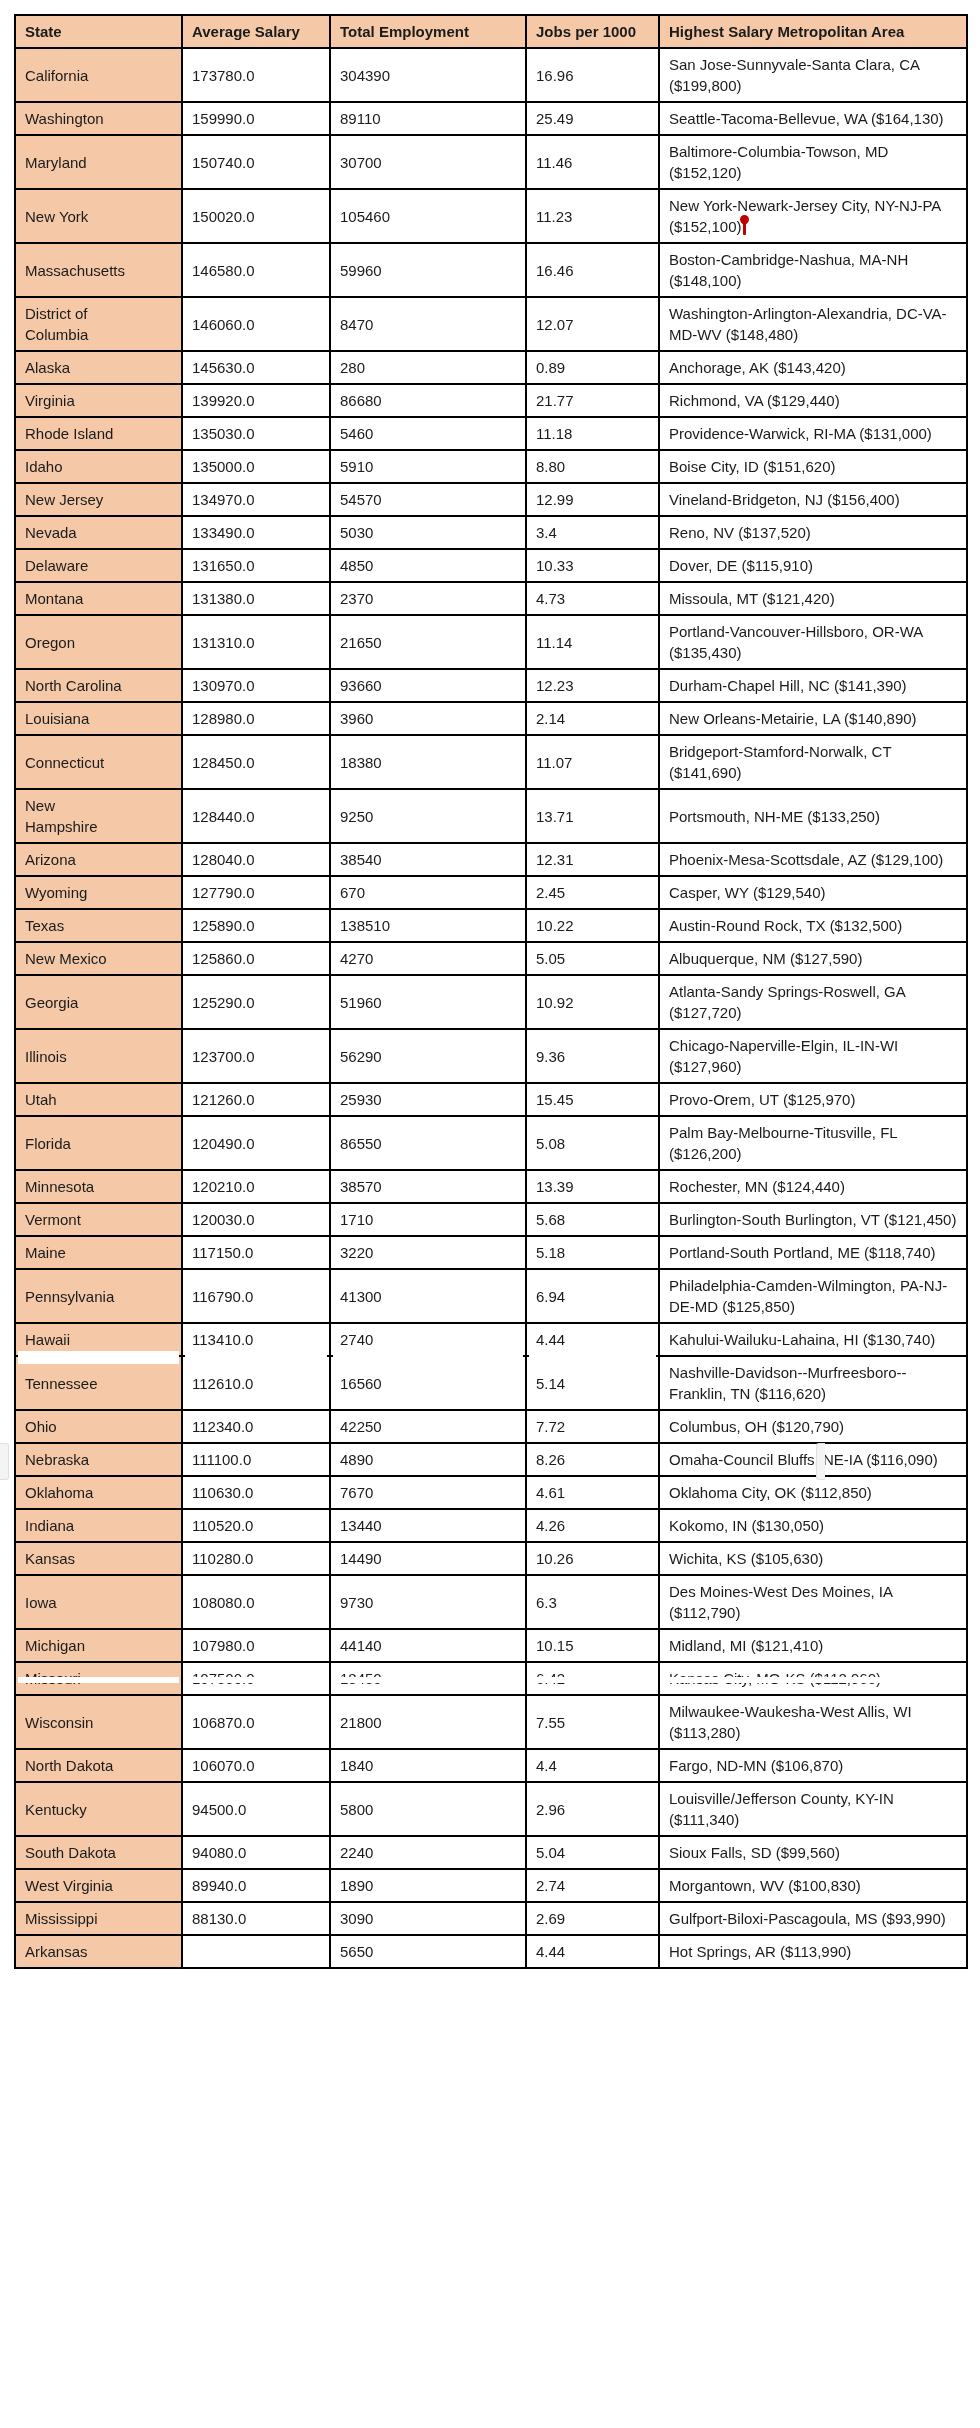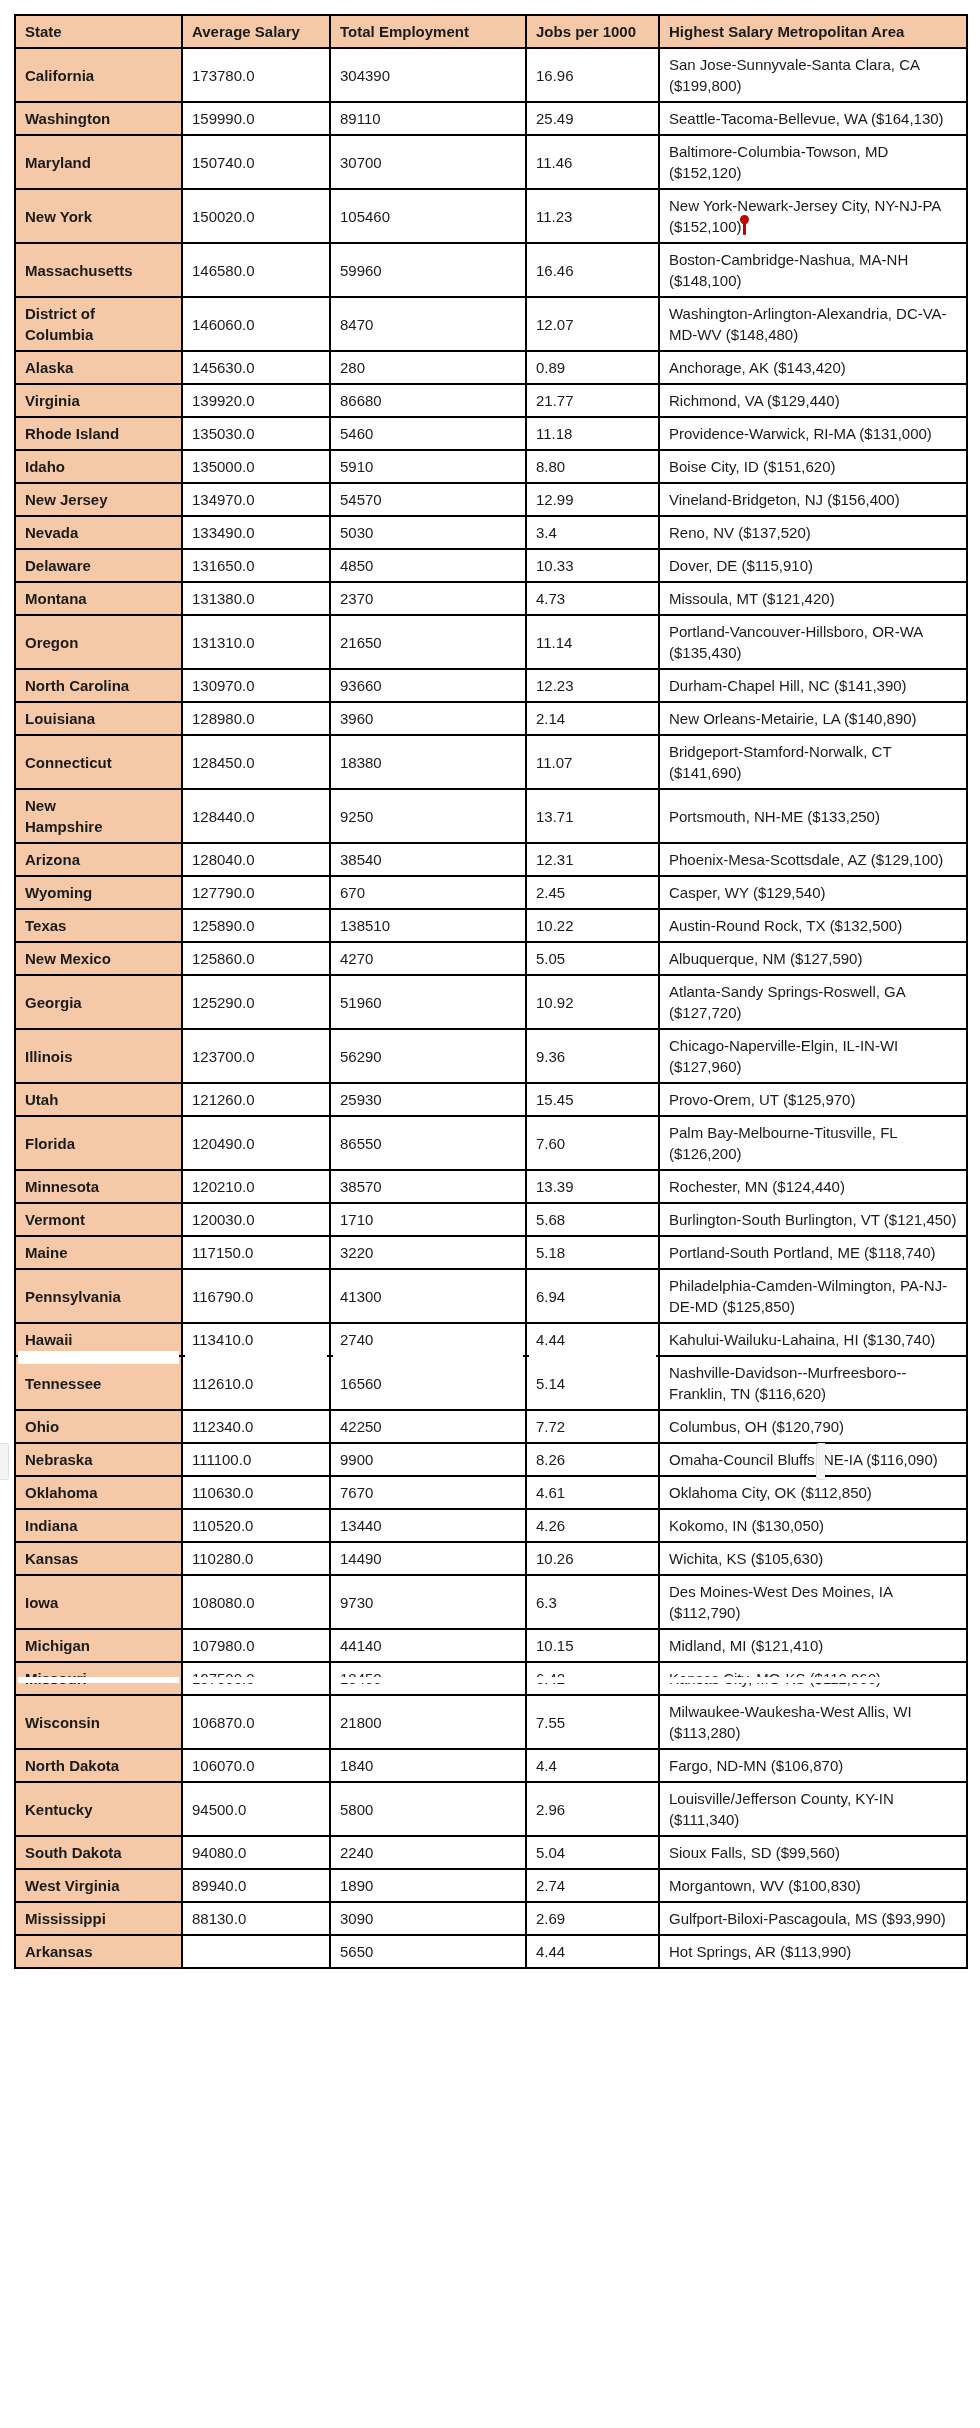--- a/index.html
+++ b/index.html
@@ -35,21 +35,21 @@
     position: relative;
     word-wrap: break-word;
   }
   thead th {
     background: var(--accent-bg, #f5c9a8);
     font-weight: bold;
     text-align: left;
   }
   td.state-cell {
     background: var(--accent-bg, #f5c9a8);
-    font-weight: bold;
+    font-weight: normal;
     white-space: pre-line;
   }
   td.num-cell, td.metro-cell { background: #ffffff; }
 
   
   .band {
     position: absolute;
     left: 2px;
     right: 2px;
     background: #ffffff;
@@ -299,21 +299,21 @@
           <td class="state-cell">Utah</td>
           <td class="num-cell">121260.0</td>
           <td class="num-cell">25930</td>
           <td class="num-cell">15.45</td>
           <td class="metro-cell">Provo-Orem, UT ($125,970)</td>
         </tr>
         <tr>
           <td class="state-cell">Florida</td>
           <td class="num-cell">120490.0</td>
           <td class="num-cell">86550</td>
-          <td class="num-cell">7.60</td>
+          <td class="num-cell">5.08</td>
           <td class="metro-cell">Palm Bay-Melbourne-Titusville, FL ($126,200)</td>
         </tr>
         <tr>
           <td class="state-cell">Minnesota</td>
           <td class="num-cell">120210.0</td>
           <td class="num-cell">38570</td>
           <td class="num-cell">13.39</td>
           <td class="metro-cell">Rochester, MN ($124,440)</td>
         </tr>
         <tr>
@@ -354,21 +354,21 @@
         <tr>
           <td class="state-cell">Ohio</td>
           <td class="num-cell">112340.0</td>
           <td class="num-cell">42250</td>
           <td class="num-cell">7.72</td>
           <td class="metro-cell">Columbus, OH ($120,790)</td>
         </tr>
         <tr>
           <td class="state-cell">Nebraska</td>
           <td class="num-cell">111100.0</td>
-          <td class="num-cell">9900</td>
+          <td class="num-cell">4890</td>
           <td class="num-cell">8.26</td>
           <td class="metro-cell">Omaha-Council Bluffs, NE-IA ($116,090)</td>
         </tr>
         <tr>
           <td class="state-cell">Oklahoma</td>
           <td class="num-cell">110630.0</td>
           <td class="num-cell">7670</td>
           <td class="num-cell">4.61</td>
           <td class="metro-cell">Oklahoma City, OK ($112,850)</td>
         </tr>

